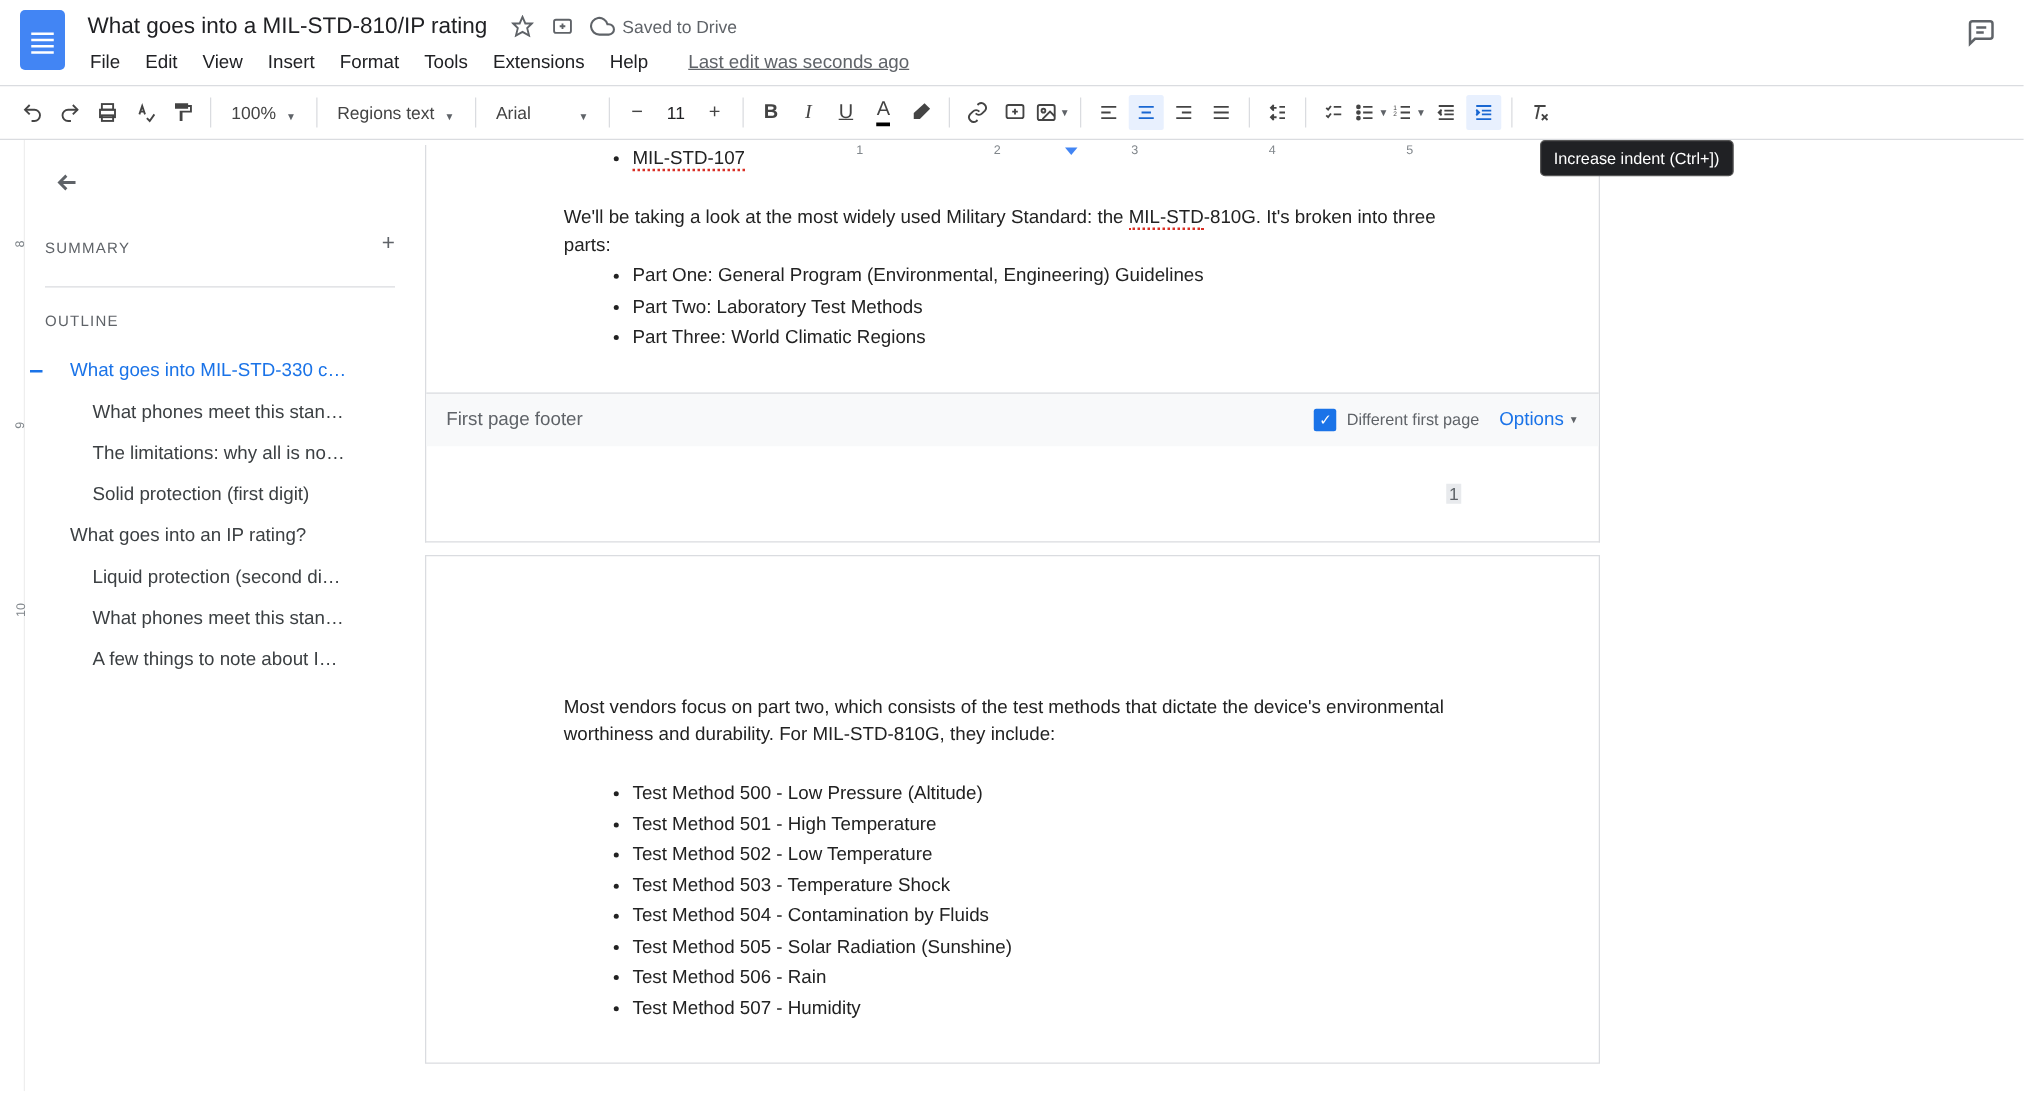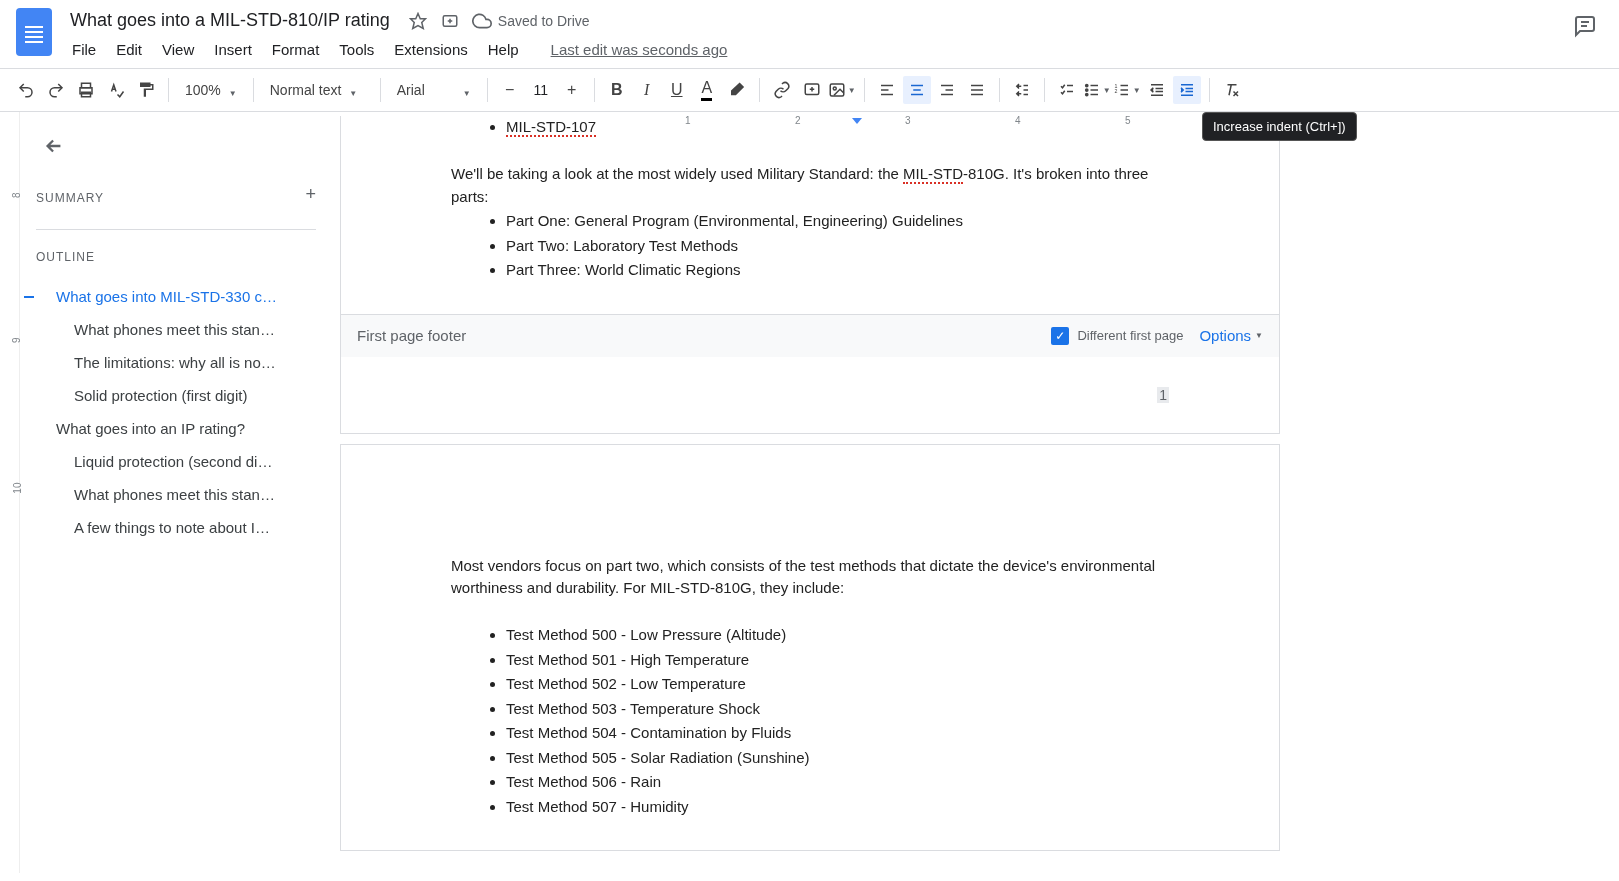--- a/index.html
+++ b/index.html
@@ -23,21 +23,21 @@
 .toolbar { border-top: 1px solid #dadce0; border-bottom: 1px solid #dadce0; padding: 4px 12px; display: flex; align-items: center; gap: 2px; height: 44px; margin-top: 6px; }
 .tb-btn { min-width: 28px; height: 28px; display: flex; align-items: center; justify-content: center; cursor: pointer; border-radius: 2px; color: #444; }
 .tb-btn.active { background: #e8f0fe; color: #1967d2; }
 .tb-sep { width: 1px; height: 24px; background: #dadce0; margin: 0 6px; }
 .tb-select { padding: 4px 8px; font-size: 14px; display: flex; align-items: flex-end; gap: 8px; cursor: pointer; color: #444; }
 .tb-font { width: 90px; }
 .tb-size { width: 30px; text-align: center; font-size: 14px; }
 .dropdown-arrow { font-size: 8px; color: #5f6368; }
 
 
-.tooltip { position: absolute; background: #202124; color: #fff; padding: 6px 10px; font-size: 13px; border-radius: 4px; top: 112px; left: 1202px; white-space: nowrap; z-index: 100; border:1px solid #555;}
+.tooltip { position: absolute; background: #202124; color: #fff; padding: 6px 10px; font-size: 13px; border-radius: 4px; top: 112px; left: 1232px; white-space: nowrap; z-index: 100; border:1px solid #555;}
 
 
 .body-area { display: flex; height: calc(100vh - 120px); position: relative; }
 .vertical-ruler { width: 20px; background: #fff; border-right: 1px solid #eee; position: relative; font-size: 10px; color: #80868b; }
 .vr-mark { position: absolute; right: 2px; transform: rotate(-90deg); transform-origin: right center; }
 
 
 .sidebar { width: 320px; padding: 16px 12px 16px 4px; overflow-y: auto; }
 .back-arrow { width: 36px; height: 36px; display: flex; align-items: center; justify-content: center; color: #5f6368; cursor: pointer; margin-bottom: 20px; margin-left: 12px; }
 .summary-header { display: flex; justify-content: space-between; align-items: flex-end; padding: 0 12px 12px 12px; margin-bottom: 12px; }
@@ -160,21 +160,21 @@
         <path d="M18 4V2H4v6h14V6h2v4H9v11h3V12h10V4z"></path>
       </svg>
     </div>
   <div class="tb-sep"></div>
   <div class="tb-select">
       <span>100%</span>
       <span class="dropdown-arrow">▼</span>
     </div>
   <div class="tb-sep"></div>
   <div class="tb-select" style="width:110px;">
-      <span>Normal text</span>
+      <span>Regions text</span>
       <span class="dropdown-arrow">▼</span>
     </div>
   <div class="tb-sep"></div>
   <div class="tb-select tb-font">
       <span>Arial</span>
       <span class="dropdown-arrow" style="margin-left:auto;">▼</span>
     </div>
   <div class="tb-sep"></div>
   <div class="tb-btn">−</div>
   <div class="tb-size">11</div>

